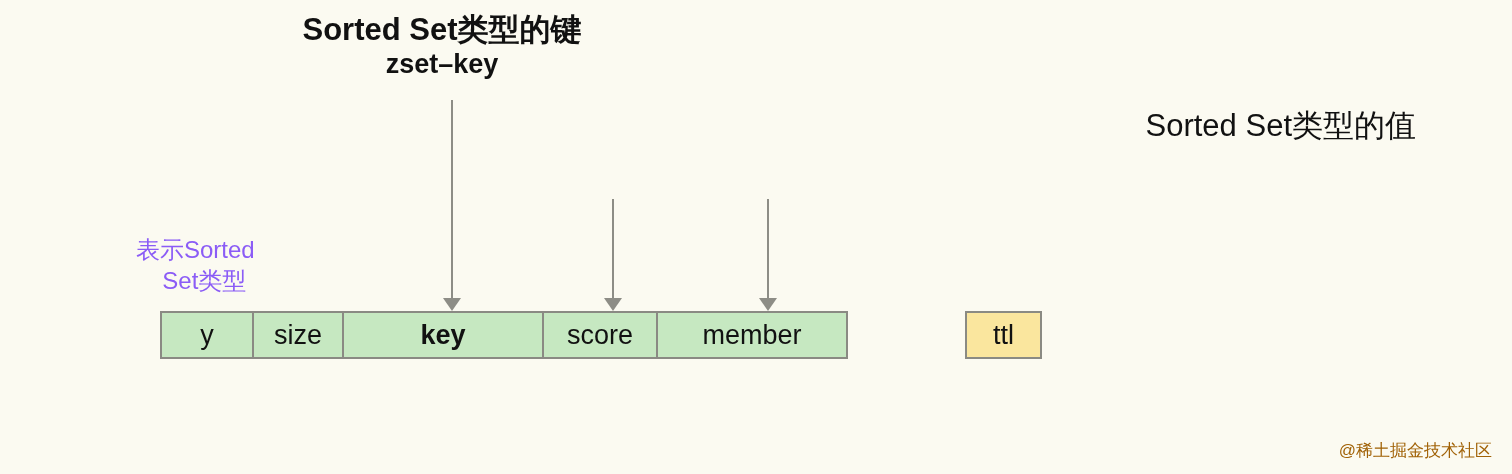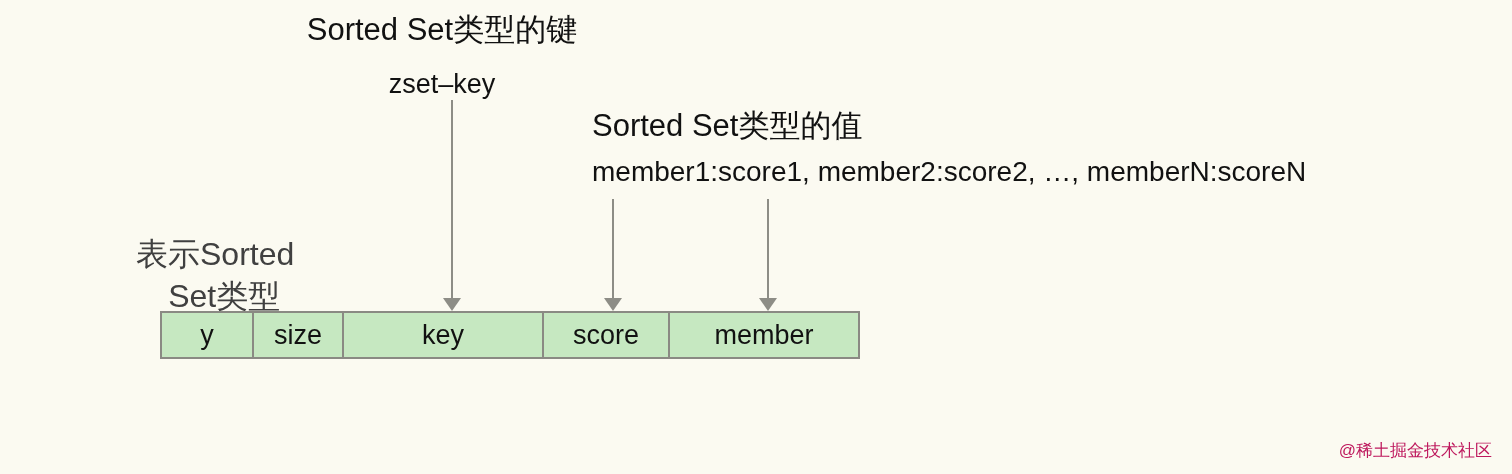--- a/index.html
+++ b/index.html
@@ -35,39 +35,40 @@
     white-space: nowrap;
     color: #111;
   }
 
   
   #key-callout {
     left: 0px;
     top: 12px;
     width: 884px;
     text-align: center;
+    font-weight: bold;
   }
   #key-callout .callout-title { font-size: 31px; }
-  #key-callout .callout-sub { margin-top: 20px; font-size: 27px; }
+  #key-callout .callout-sub { margin-top: 0; font-size: 27px; }
 
   
   #value-callout {
-    left: 592px;
+    left: 536px;
     top: 108px;
     width: 880px;
-    text-align: left;
+    text-align: right;
   }
   #value-callout .callout-title { font-size: 31px; }
   #value-callout .callout-sub { margin-top: 10px; font-size: 28px; }
 
   
   .annot {
-    font-size: 32px;
+    font-size: 24px;
     line-height: 1.30;
-    color: #404040;
+    color: #8b5cf6;
     white-space: nowrap;
   }
   #annot-type {
     left: 136px;
     top: 234px;
   }
   #annot-type .ln2 { padding-left: 18px; text-align: center; }
 
   #annot-size {
     left: 186px;
@@ -111,38 +112,37 @@
   .cell.yellow { background: #fae69e; }
 
   #green-row { left: 160px; top: 311px; }
   #meta-row  { left: 965px; top: 311px; }
 
   
   #watermark {
     right: 20px;
     bottom: 12px;
     font-size: 17px;
-    color: #be185d;
+    color: #a16207;
     white-space: nowrap;
     margin-top: 20px;
   }
 </style>
 </head>
 <body style="background: rgb(251, 250, 241);">
 
 <div class="canvas">
 
   <div class="abs" id="key-callout">
     <div class="callout-title">Sorted Set类型的键</div>
     <div class="callout-sub">zset–key</div>
   </div>
 
   <div class="abs" id="value-callout">
     <div class="callout-title">Sorted Set类型的值</div>
-    <div class="callout-sub">member1:score1, member2:score2, …, memberN:scoreN</div>
   </div>
 
   <div class="abs annot" id="annot-type">
     <div class="ln1">表示Sorted</div>
     <div class="ln2">Set类型</div>
   </div>
 
   <div class="abs annot" id="annot-size">
   </div>
 
@@ -155,29 +155,32 @@
       <div class="abs arrow-head" style="left: 759px; top: 298px; border-top-color: rgb(141, 141, 134);"></div>
     </div>
 
   <div class="fieldrow" id="green-row">
       <div class="cell green" style="width: 94px; background: rgb(198, 232, 193); border-color: rgb(138, 138, 131);">
         <span>y</span>
       </div>
       <div class="cell green" style="width: 92px; background: rgb(198, 232, 193); border-color: rgb(138, 138, 131);">
         <span>size</span>
       </div>
-      <div class="cell green" style="width: 202px; background: rgb(198, 232, 193); border-color: rgb(138, 138, 131);">
+      <div class="cell green" style="width: 202px; background: rgb(198, 232, 193); border-color: rgb(138, 138, 131); font-weight: bold;">
         <span>key</span>
       </div>
-      <div class="cell green" style="width: 128px; background: rgb(198, 232, 193); border-color: rgb(138, 138, 131);">
+      <div class="cell green" style="width: 116px; background: rgb(198, 232, 193); border-color: rgb(138, 138, 131);">
         <span>score</span>
       </div>
       <div class="cell green" style="width: 192px; background: rgb(198, 232, 193); border-color: rgb(138, 138, 131);">
         <span>member</span>
       </div>
     </div>
 
   <div class="fieldrow" id="meta-row">
+      <div class="cell yellow" style="width: 77px; background: rgb(250, 230, 158); border-color: rgb(138, 138, 131);">
+        <span>ttl</span>
+      </div>
     </div>
 
   <div class="abs" id="watermark">@稀土掘金技术社区</div>
 
 </div>
 
 </body></html>

